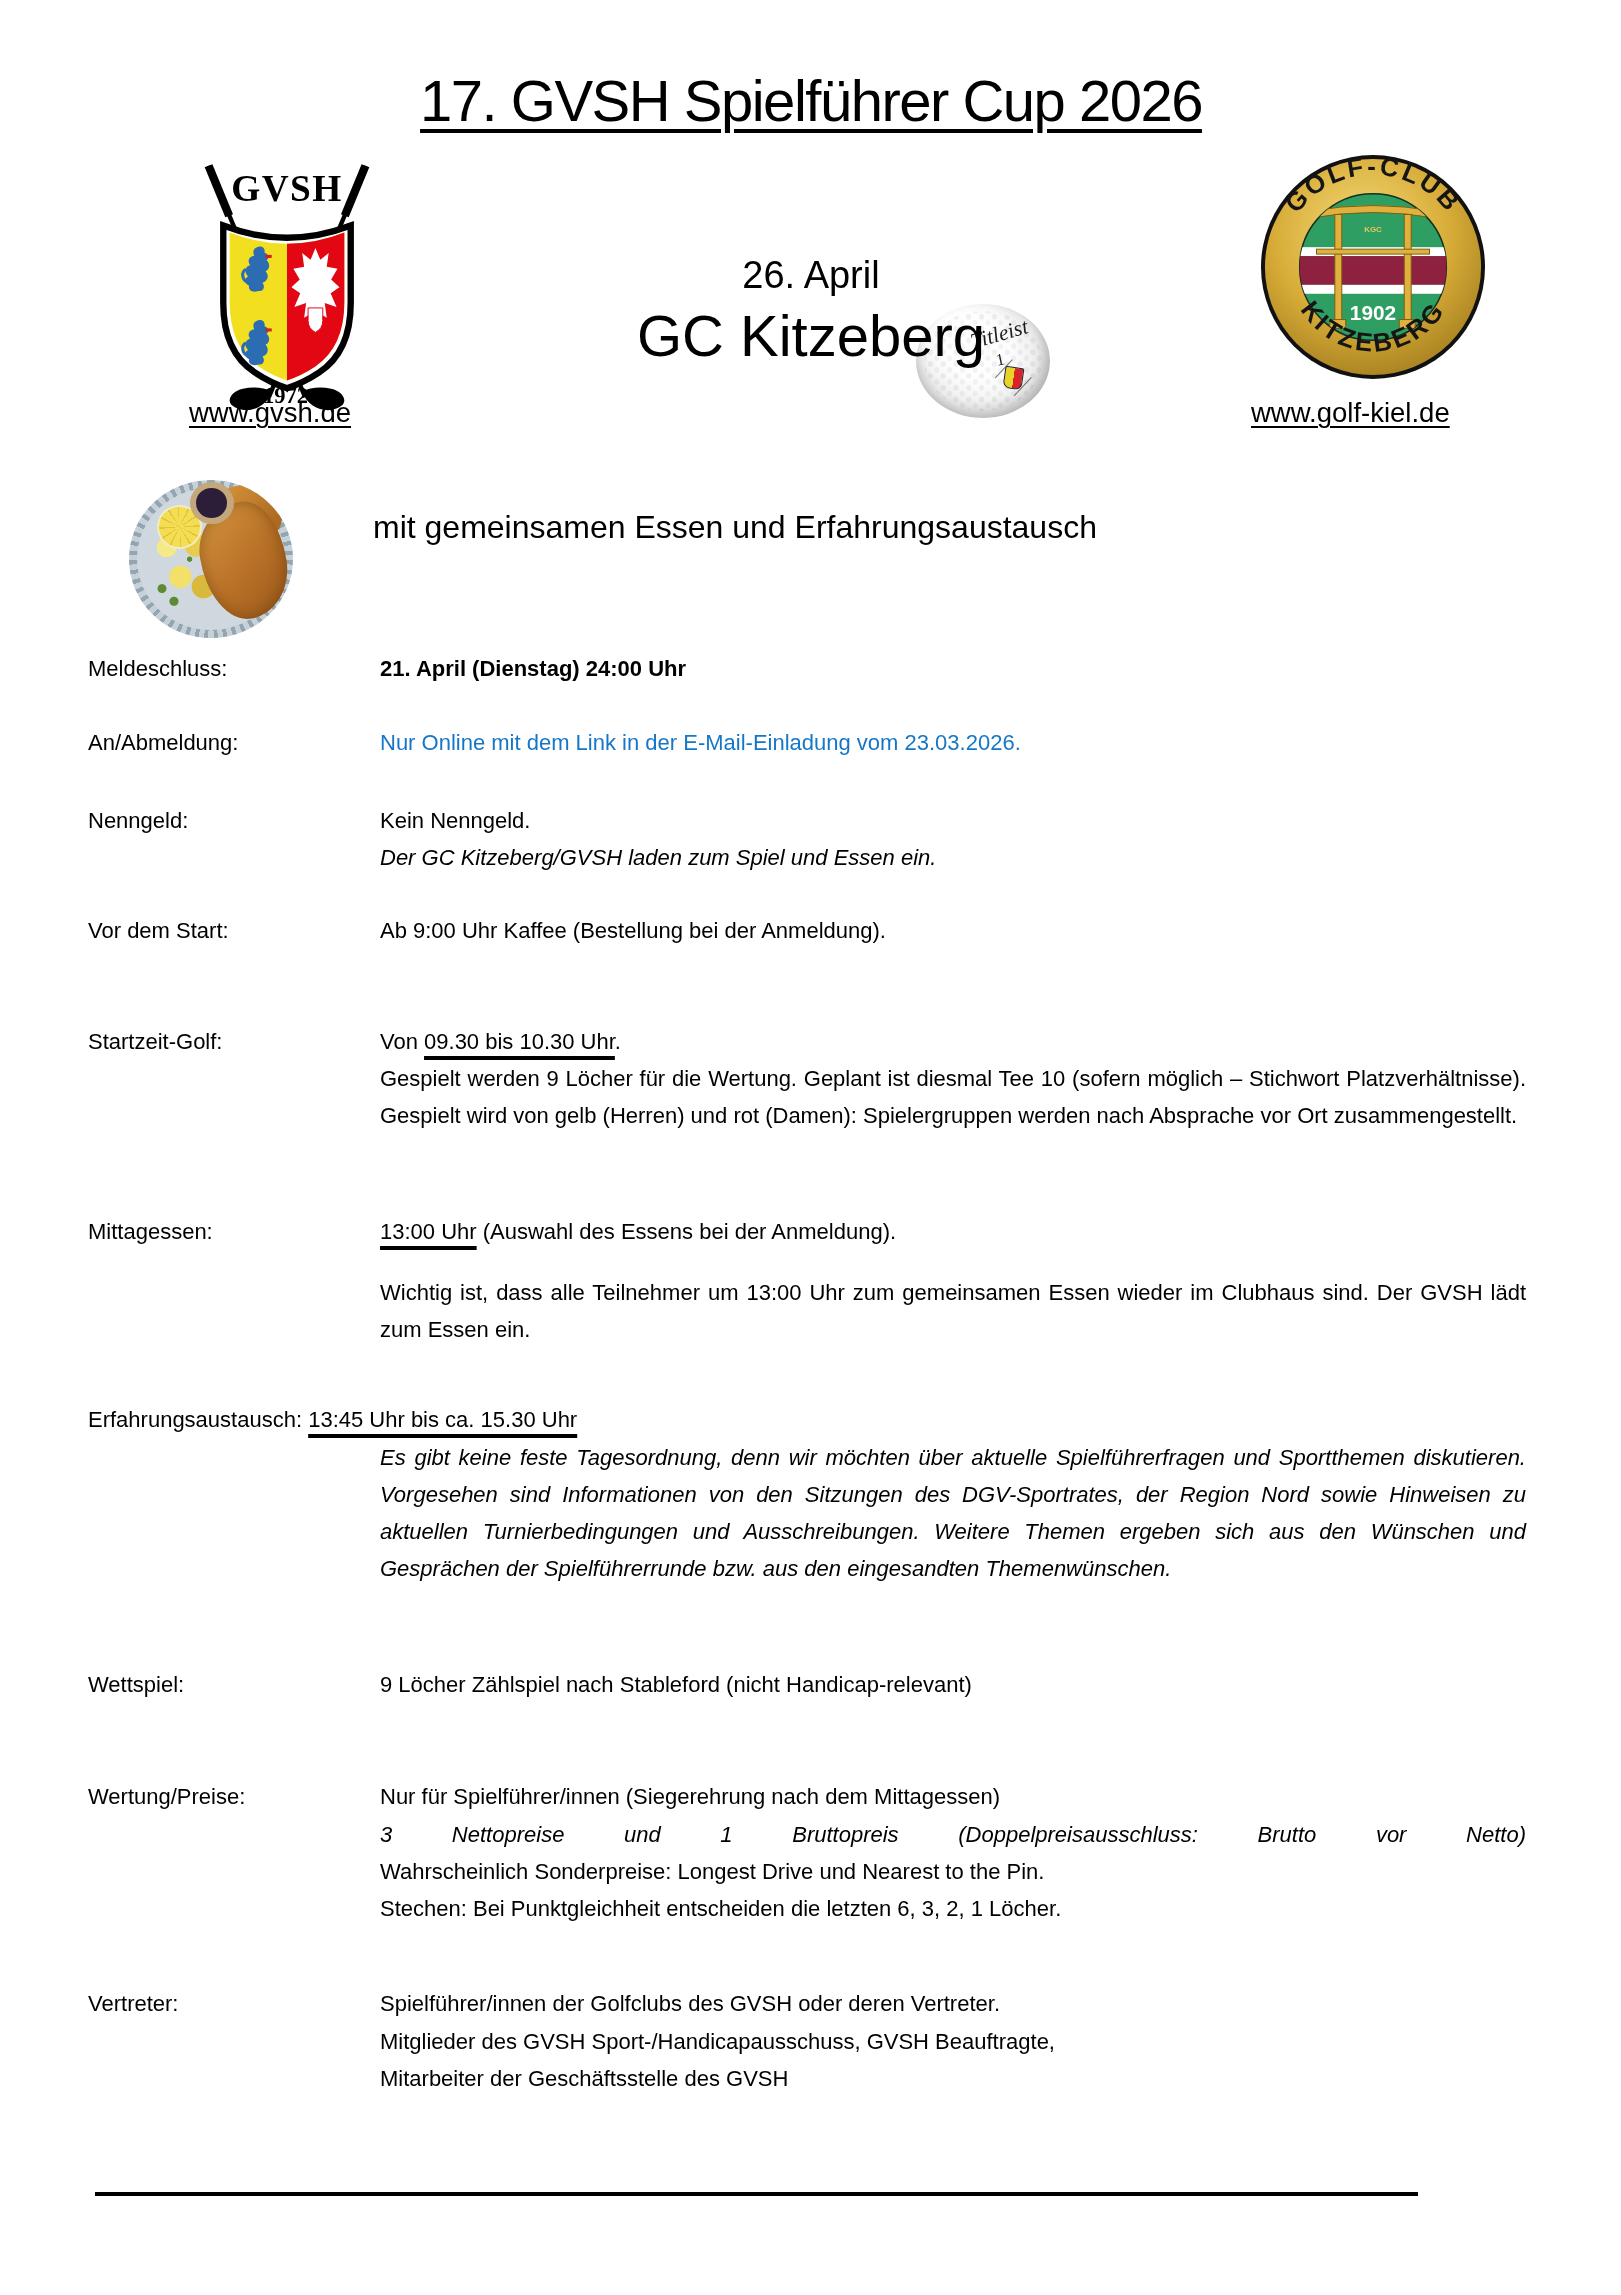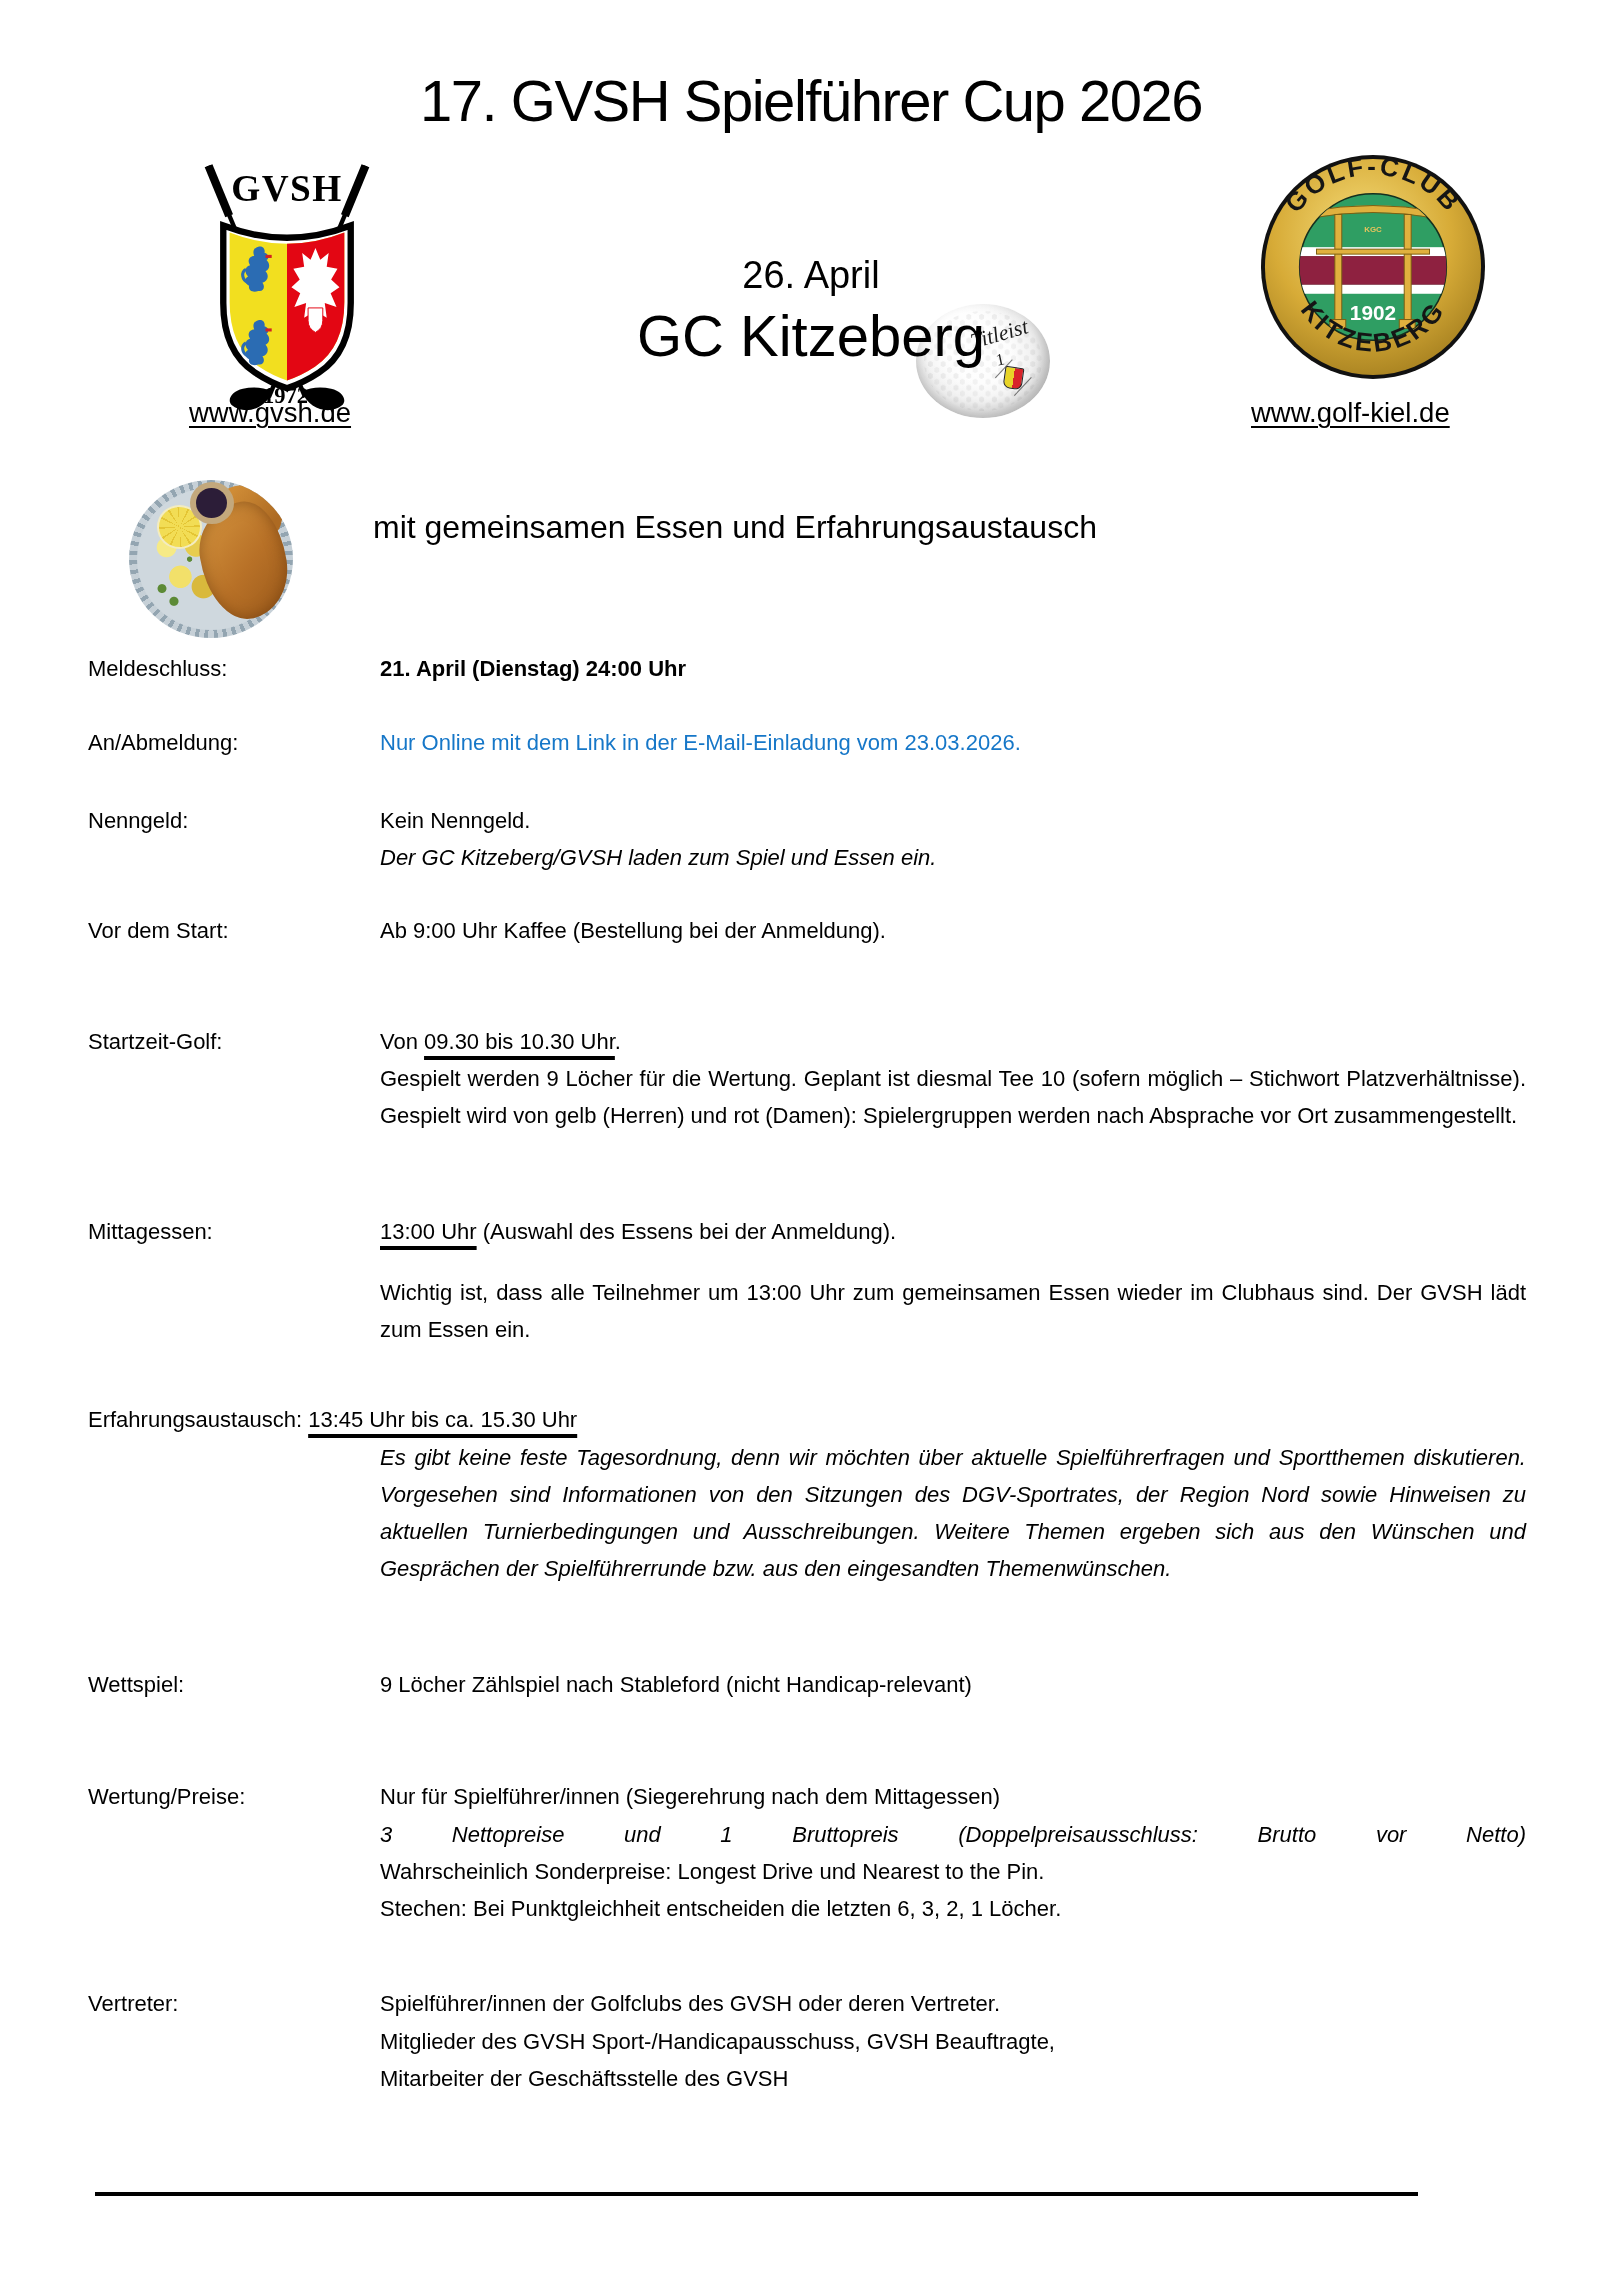--- a/index.html
+++ b/index.html
@@ -6,21 +6,21 @@
   body{width:1622px;height:2295px;position:relative;overflow:hidden;
        font-family:"Liberation Sans",sans-serif;color:#000;}
   .abs{position:absolute;}
   .center{left:0;width:1622px;text-align:center;}
   .nowrap{white-space:nowrap;}
   .b{font-weight:bold;}
   .i{font-style:italic;}
   .blue{color:var(--link-blue,#1677c8);}
   .body-txt{font-size:22px;line-height:37px;}
   .title{top:67px;font-size:58px;letter-spacing:-1.5px;}
-  .u-title{text-decoration-thickness:4.4px;text-underline-offset:7.9px;}
+  .u-title{text-decoration:underline;text-decoration-thickness:4.4px;text-underline-offset:7.9px;}
   .u-thick{text-decoration:underline;text-decoration-thickness:3.9px;text-underline-offset:7.4px;}
   .u-link{text-decoration:underline;text-decoration-thickness:2px;text-underline-offset:4.4px;}
   .date-line{top:254px;font-size:38px;}
   .venue-line{top:302px;font-size:58px;z-index:3;}
   .weblink{top:397px;font-size:27.5px;color:#000;}
   .tagline{top:485px;left:373px;font-size:32px;margin-top:24px;}
   .lbl{left:88px;}
   .val{left:380px;}
   .para{left:380px;width:1146px;text-align:justify;}
   .stretch{text-align:justify;text-align-last:justify;}

